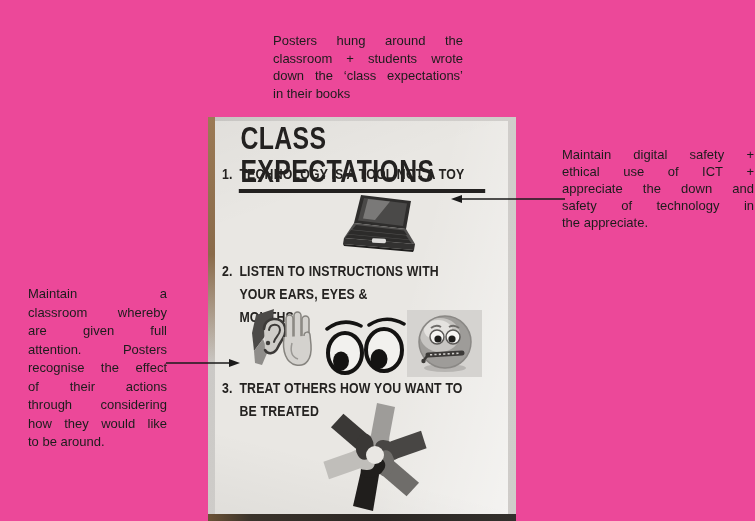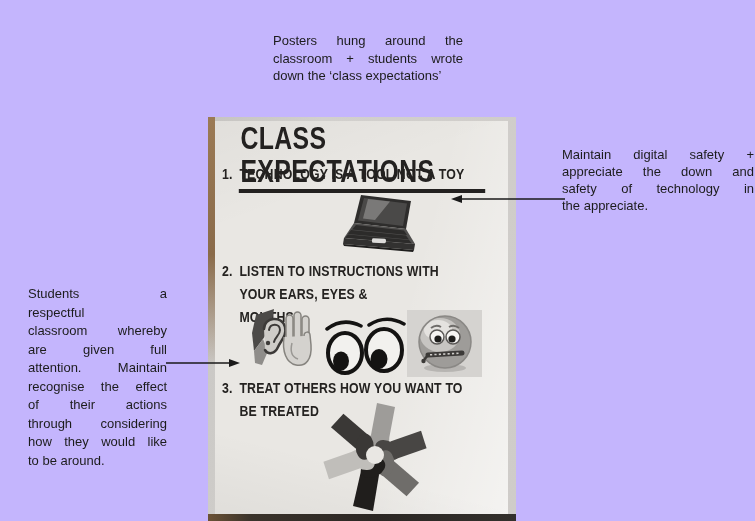--- a/index.html
+++ b/index.html
@@ -1,17 +1,17 @@
 <!DOCTYPE html>
 <html><head>
 <meta charset="utf-8">
 <style>
   html,body { margin:0; padding:0; }
   body { font-family: "Liberation Sans", sans-serif; background:#ffffff; }
-  .page { position:relative; width:755px; height:521px; background:#c4b5fd; overflow:hidden; }
+  .page { position:relative; width:755px; height:521px; background:#ec4899; overflow:hidden; }
 
   
   .annot { position:absolute; color:#1c1c1c; font-size:13px; }
   .annot-top   { left:273px; top:32px;  width:190px; line-height:17.5px; }
   .annot-right { left:562px; top:146px; width:192px; line-height:17px; }
   .annot-left  { left:28px;  top:285px; width:139px; line-height:18.5px; }
   .just-line { text-align: justify; text-align-last: justify; }
   .just-line:last-child { text-align-last: left; }
 
   
@@ -49,35 +49,36 @@
 </style>
 </head>
 <body>
 
 <div class="page">
 
   <div class="annot annot-top">
       <div class="just-line">Posters hung around the</div>
       <div class="just-line">classroom + students wrote</div>
       <div class="just-line">down the ‘class expectations’</div>
+      <div class="just-line">in their books</div>
     </div>
 
   <div class="annot annot-right">
       <div class="just-line">Maintain digital safety +</div>
+      <div class="just-line">ethical use of ICT +</div>
       <div class="just-line">appreciate the down and</div>
       <div class="just-line">safety of technology in</div>
       <div class="just-line">the appreciate.</div>
     </div>
 
   <div class="annot annot-left">
-      <div class="just-line">Students a</div>
-      <div class="just-line">respectful</div>
+      <div class="just-line">Maintain a</div>
       <div class="just-line">classroom whereby</div>
       <div class="just-line">are given full</div>
-      <div class="just-line">attention. Maintain</div>
+      <div class="just-line">attention. Posters</div>
       <div class="just-line">recognise the effect</div>
       <div class="just-line">of their actions</div>
       <div class="just-line">through considering</div>
       <div class="just-line">how they would like</div>
       <div class="just-line">to be around.</div>
     </div>
 
   <div class="photo">
     <div class="wood-strip"></div>
     <div class="paper"></div>

